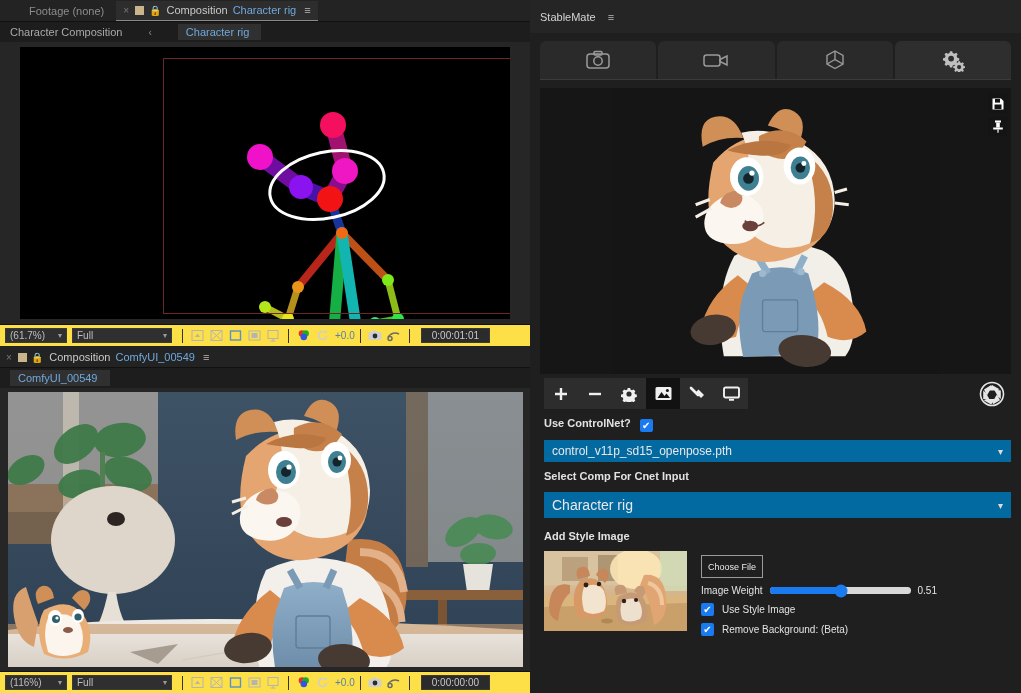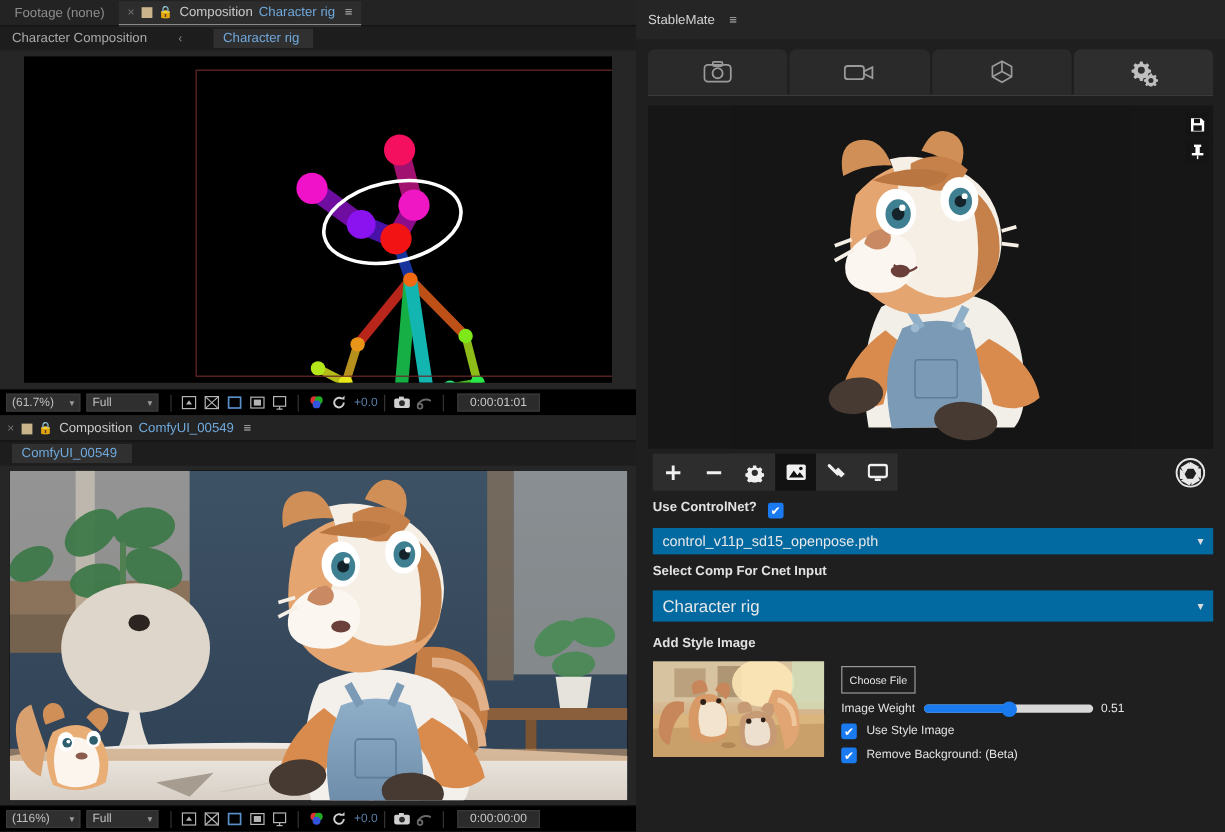--- a/index.html
+++ b/index.html
@@ -19,21 +19,21 @@
   .ae-panel.bottom { height:347px; }
 
   .tabbar {
     height:22px; background:#232323; display:flex; align-items:center;
     padding:0 6px; gap:6px; position:relative; flex:0 0 22px;
   }
   .tabbar::after{
     content:""; position:absolute; left:0; right:0; bottom:0;
     height:1px; background:#111;
   }
-  .tab-inactive { color:#8d8d8d; font-size:11px; padding:0 6px; }
+  .tab-inactive { color:#8d8d8d; font-size:11px; padding:0 6px;margin-left:17px; }
   .tab-active {
     display:flex; align-items:center; gap:5px;
     background:#2d2d2d; height:21px; padding:0 7px;
     border-bottom:2px solid #8a8a8a; color:#c9c9c9; font-size:11px;
   }
   .tab-x { color:#777; font-size:10px; margin-right:1px; cursor:pointer;}
   .sw { width:9px; height:9px; background:#c9b48b; display:inline-block; }
   .lock { font-size:10px; color:#cfcfcf; }
   .comp-word { color:#c9c9c9; }
   .comp-name { color:#6fa8dc; }
@@ -48,30 +48,30 @@
   .crumb-chip { background:#303030; color:#6fa8dc; padding:2px 12px 2px 8px; font-size:11px; }
 
   .viewport {
     flex:1; background:#262626; display:flex;
     align-items:center; justify-content:center; position:relative;
   }
   .stage { position:relative; background:#000; overflow:hidden; }
   .comp-outline { position:absolute; border:1px solid #6b2828; pointer-events:none; }
 
   .ae-toolbar {
-    height:22px; background:#000000; border-top:1px solid #111;
+    height:22px; background:#fde047; border-top:1px solid #111;
     display:flex; align-items:center; gap:0; padding:0 5px; flex:0 0 22px;
   }
   .ddl {
     height:15px; background:#2f2f2f; border:1px solid #3a3a3a;
     display:flex; align-items:center; justify-content:space-between;
     padding:0 4px; color:#bfbfbf; font-size:10px; margin-right:5px; cursor:pointer;
   }
   .ddl.zoom { width:62px; }
-  .ddl.res { width:60px; }
+  .ddl.res { width:100px; }
   .caret { font-size:8px; color:#9a9a9a; }
   .tbtn {
     width:17px; height:16px; display:flex; align-items:center; justify-content:center;
     margin:0 1px; cursor:pointer;
   }
   .tbtn svg { display:block; }
   .sep { width:1px; height:14px; background:#333; margin:0 5px; }
   .plus00 { color:#5a7fa8; font-size:10px; margin-left:3px; }
   .tc {
     background:#2b2b2b; border:1px solid #3a3a3a; color:#c9c9c9;

